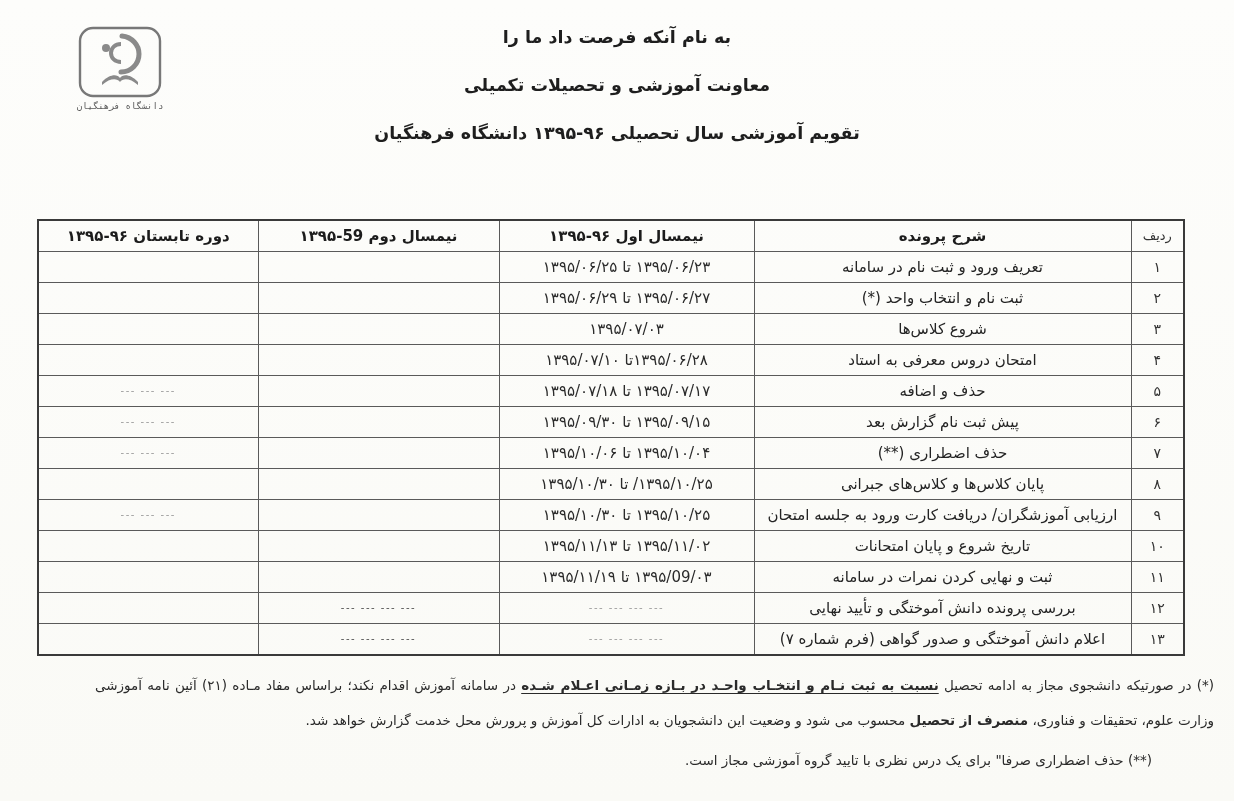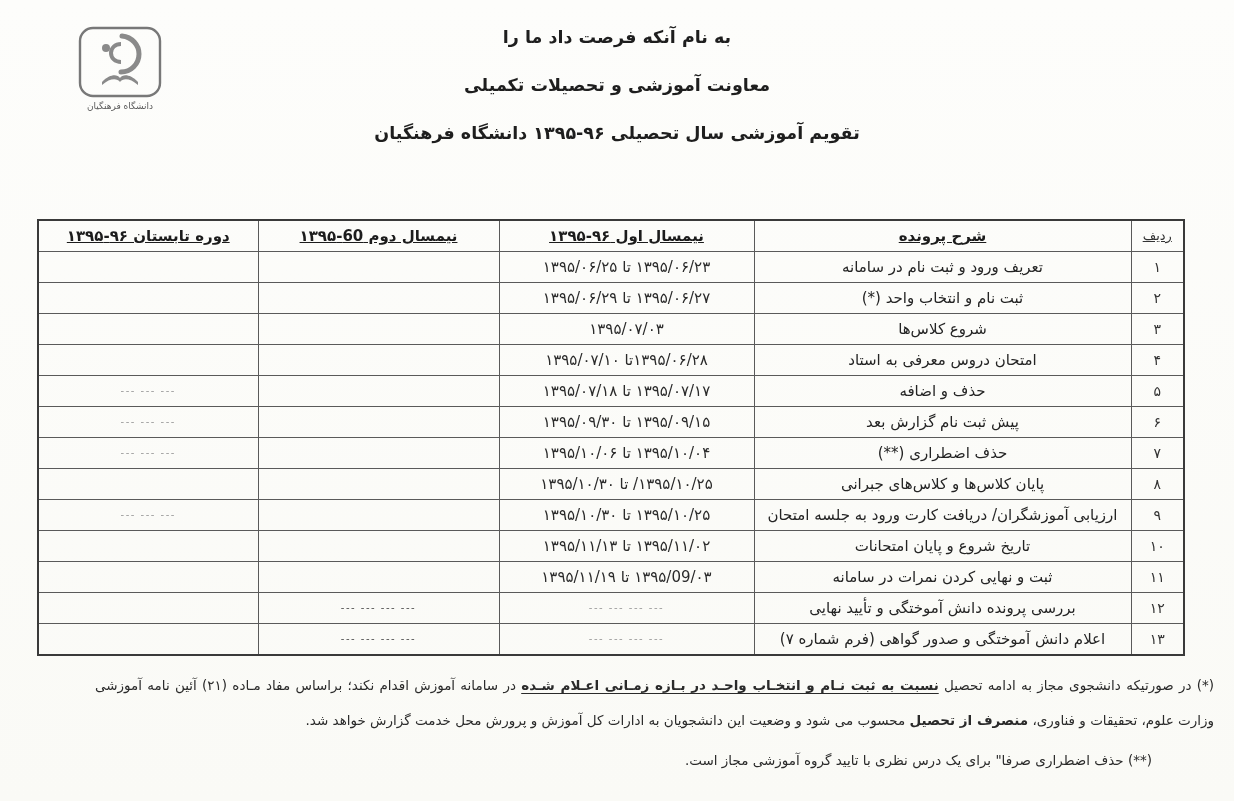--- a/index.html
+++ b/index.html
@@ -6,40 +6,40 @@
   body{
     width:1234px;height:801px;overflow:hidden;
     background:#fbfbf8;
     font-family:"DejaVu Sans",sans-serif;
     color:#222;direction:rtl;
   }
   .page{position:relative;width:1234px;height:801px;
     background:linear-gradient(180deg,#fdfdfb 0%,#fafaf6 100%);}
 
   
-  .logo{position:absolute;top:26px;left:72px;width:96px;text-align:center;}
+  .logo{position:absolute;top:26px;left:72px;width:96px;text-align:center;font-family:Liberation Mono, monospace;}
   .logo svg{display:block;margin:0 auto;}
   .logo-caption{font-size:9px;color:#5a5a5a;margin-top:1px;white-space:nowrap;}
 
   
   .doc-header{text-align:center;padding-top:27px;}
   .h-line{margin:0;font-size:17.5px;font-weight:bold;color:#1e1e1e;}
   .h-line + .h-line{margin-top:28px;}
 
   
   table.calendar{
     border-collapse:collapse;table-layout:fixed;width:1146px;
     margin:76px 49px 0 39px;border:2px solid #3a3a3a;
   }
   .c-no{width:53px}.c-op{width:377px}.c-s1{width:255px}.c-s2{width:241px}.c-su{width:220px}
   .calendar th,.calendar td{
     border:1px solid #5a5a5a;height:30px;line-height:30px;padding:0;
     text-align:center;vertical-align:middle;white-space:nowrap;overflow:hidden;
   }
-  .calendar thead th{font-size:15px;font-weight:bold;color:#1c1c1c;text-decoration:underline;}
+  .calendar thead th{font-size:15px;font-weight:bold;color:#1c1c1c;}
   .calendar thead th.th-no{font-size:13px;font-weight:normal;color:#333;}
   td.no{font-size:14px;color:#333;}
   td.op{font-size:15px;color:#242424;}
   td.dt{font-size:15px;color:#2a2a2a;}
   td.dash{font-size:10px;letter-spacing:1.5px;}
   td.dash.light{color:#9c9c9c;}
   td.dash.dark{color:#4f4f4f;}
 
   
   .footnotes{margin:12px 20px 0 95px;}
@@ -76,21 +76,21 @@
         <col class="c-op">
         <col class="c-s1">
         <col class="c-s2">
         <col class="c-su">
       </colgroup>
     <thead>
       <tr>
         <th class="th-no">ردیف</th>
         <th>شرح پرونده</th>
         <th>نیمسال اول ۹۶-۱۳۹۵</th>
-        <th>نیمسال دوم 60-۱۳۹۵</th>
+        <th>نیمسال دوم 59-۱۳۹۵</th>
         <th>دوره تابستان ۹۶-۱۳۹۵</th>
       </tr>
     </thead>
     <tbody>
       <tr>
         <td class="no">۱</td>
         <td class="op">تعریف ورود و ثبت نام در سامانه</td>
         <td class="dt">۱۳۹۵/۰۶/۲۳ تا ۱۳۹۵/۰۶/۲۵</td>
         <td class="dt"></td>
         <td class="dt"></td>

